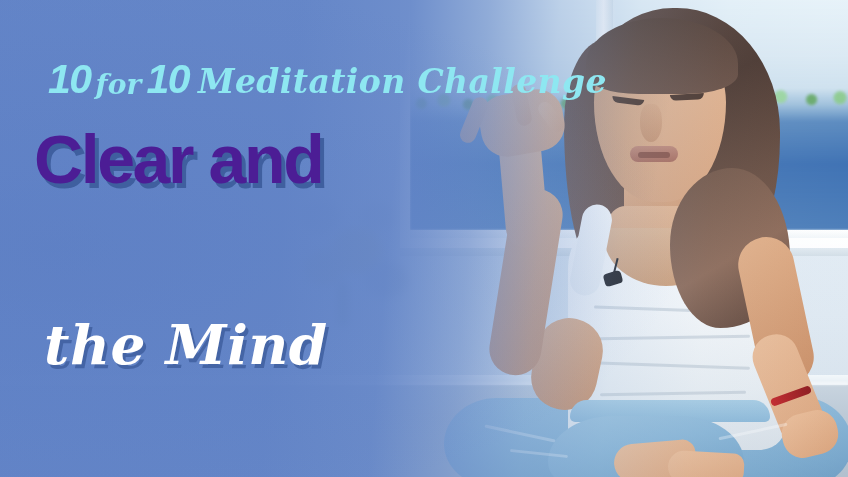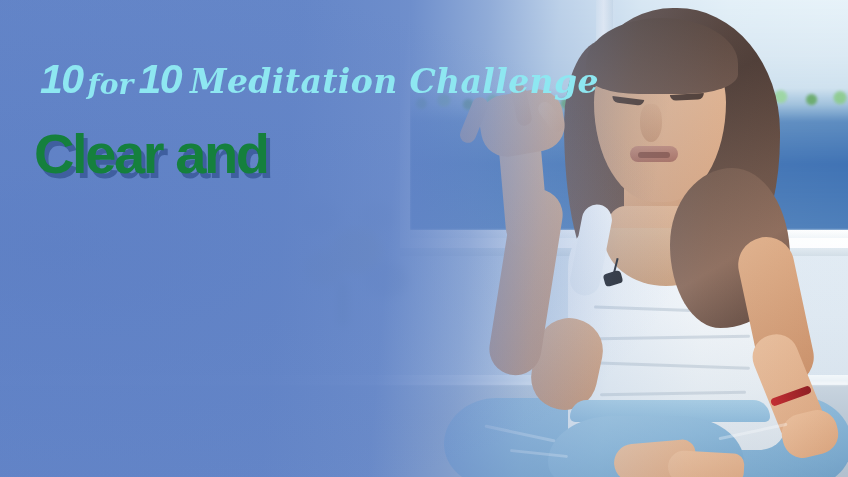--- a/index.html
+++ b/index.html
@@ -283,21 +283,21 @@
   }
   .tint2{
     position:absolute;inset:0;
     background:radial-gradient(120% 95% at 6% 52%, rgba(84,118,190,.30) 0%, rgba(84,118,190,0) 62%);
   }
 
   
   .text-layer{position:absolute;inset:0;}
 
   .eyebrow{
-    position:absolute;left:40px;top:56px;
+    position:absolute;left:48px;top:56px;
     white-space:nowrap;
     color:#8ee7f1;
     letter-spacing:.1px;
   }
   .eyebrow .num{
     font-size:41px;font-weight:700;font-style:italic;
     letter-spacing:-1.5px;
     vertical-align:-1px;
   }
   .eyebrow .for{
@@ -309,22 +309,22 @@
   .eyebrow .script{
     font-family:"DejaVu Serif", serif;
     font-size:33px;font-style:italic;font-weight:700;
     letter-spacing:.4px;
     padding-left:9px;
     vertical-align:-1px;
   }
 
   .headline{
     position:absolute;left:34px;top:128px;
-    color:#15803d;
-    font-size:56px;
+    color:#4c1d95;
+    font-size:68px;
     font-weight:700;
     line-height:.93;
     letter-spacing:-2.4px;
     text-shadow:4px 5px 0 #3f5f9f;
   }
   .headline .l2{display:block;letter-spacing:-2px;}
 
   .subline{
     position:absolute;left:44px;top:312px;
     color:#ffffff;
@@ -433,15 +433,16 @@
   <div class="text-layer">
 
     <div class="eyebrow">
       <span class="num">10</span><span class="for">for</span><span class="num">10</span><span class="script">Meditation Challenge</span>
     </div>
 
     <div class="headline">
       <span class="l1">Clear and</span>
     </div>
 
+    <div class="subline">the Mind</div>
 
   </div>
 </div>
 
 </body></html>

